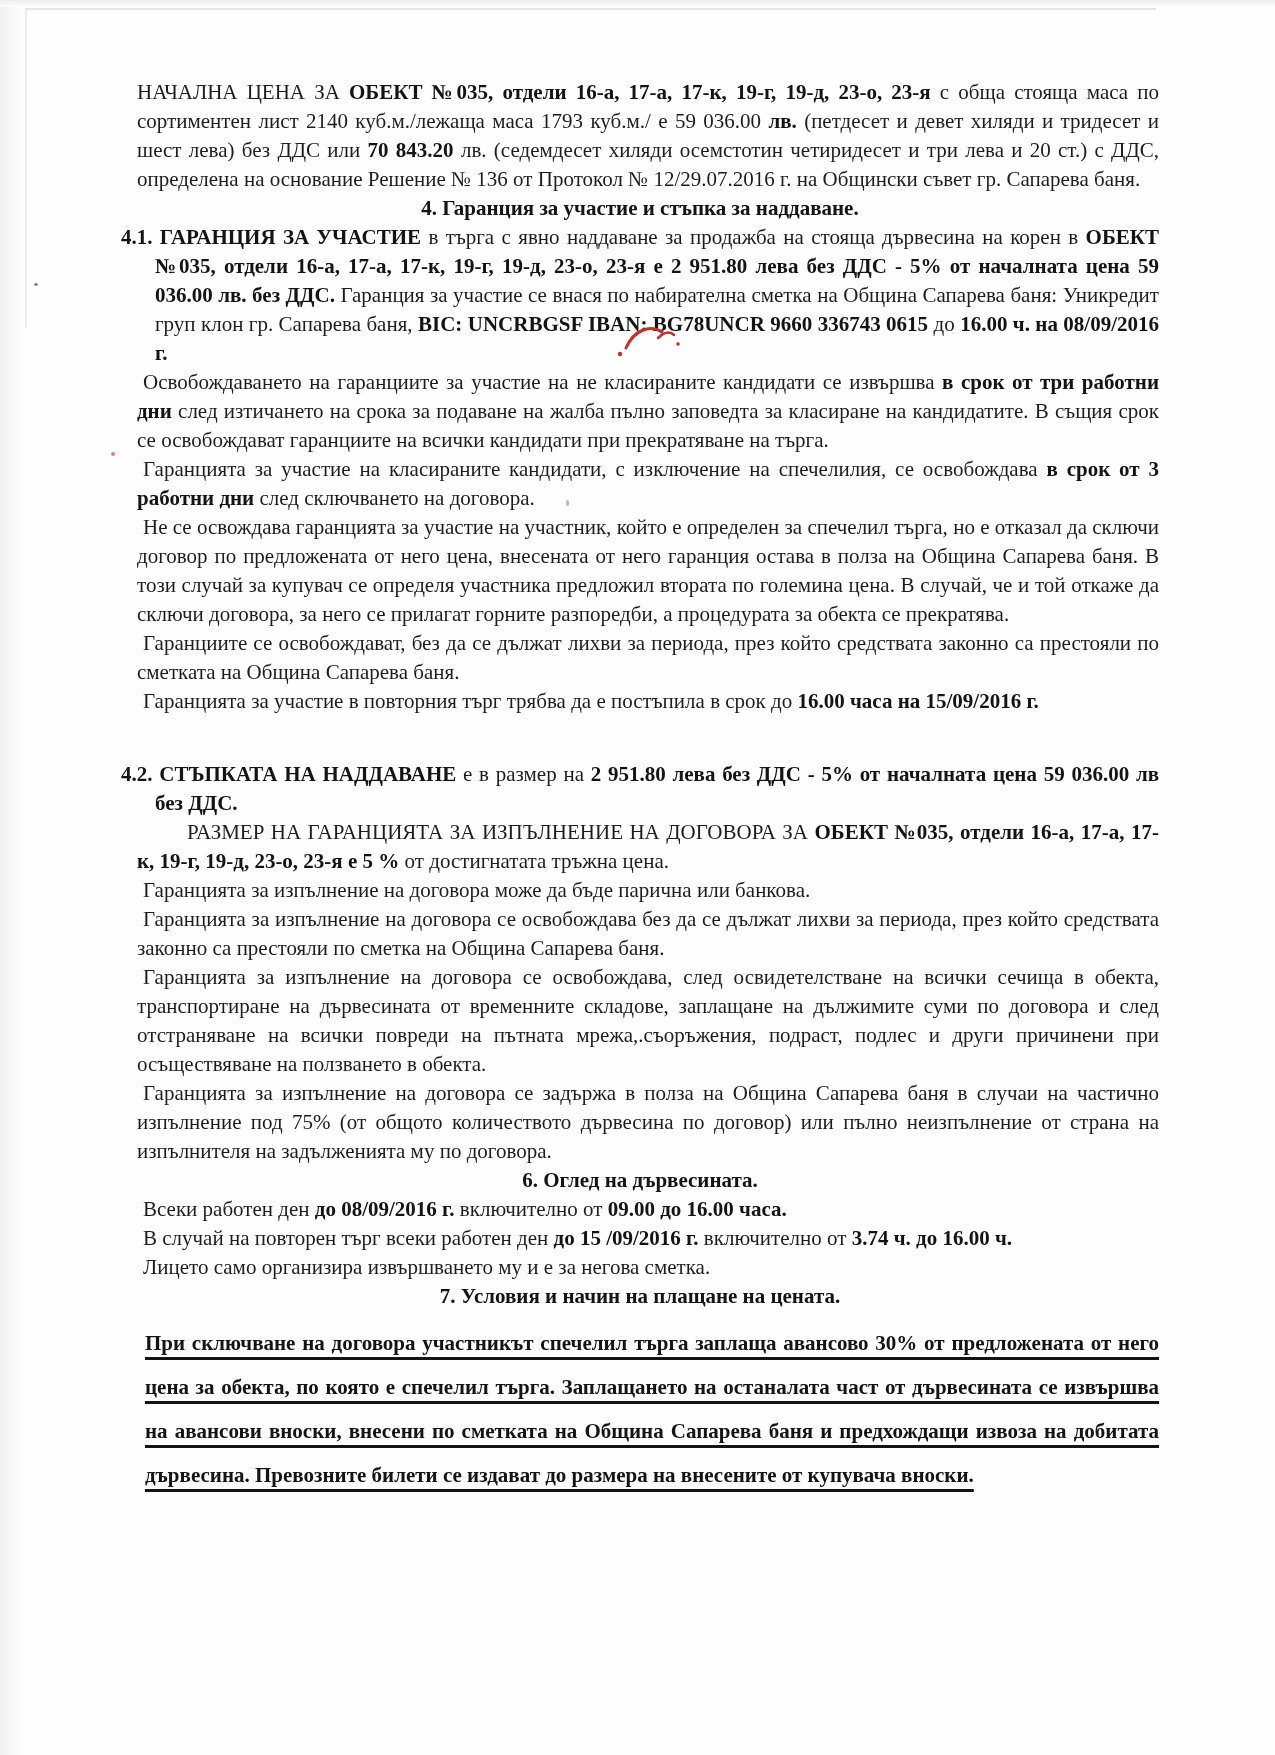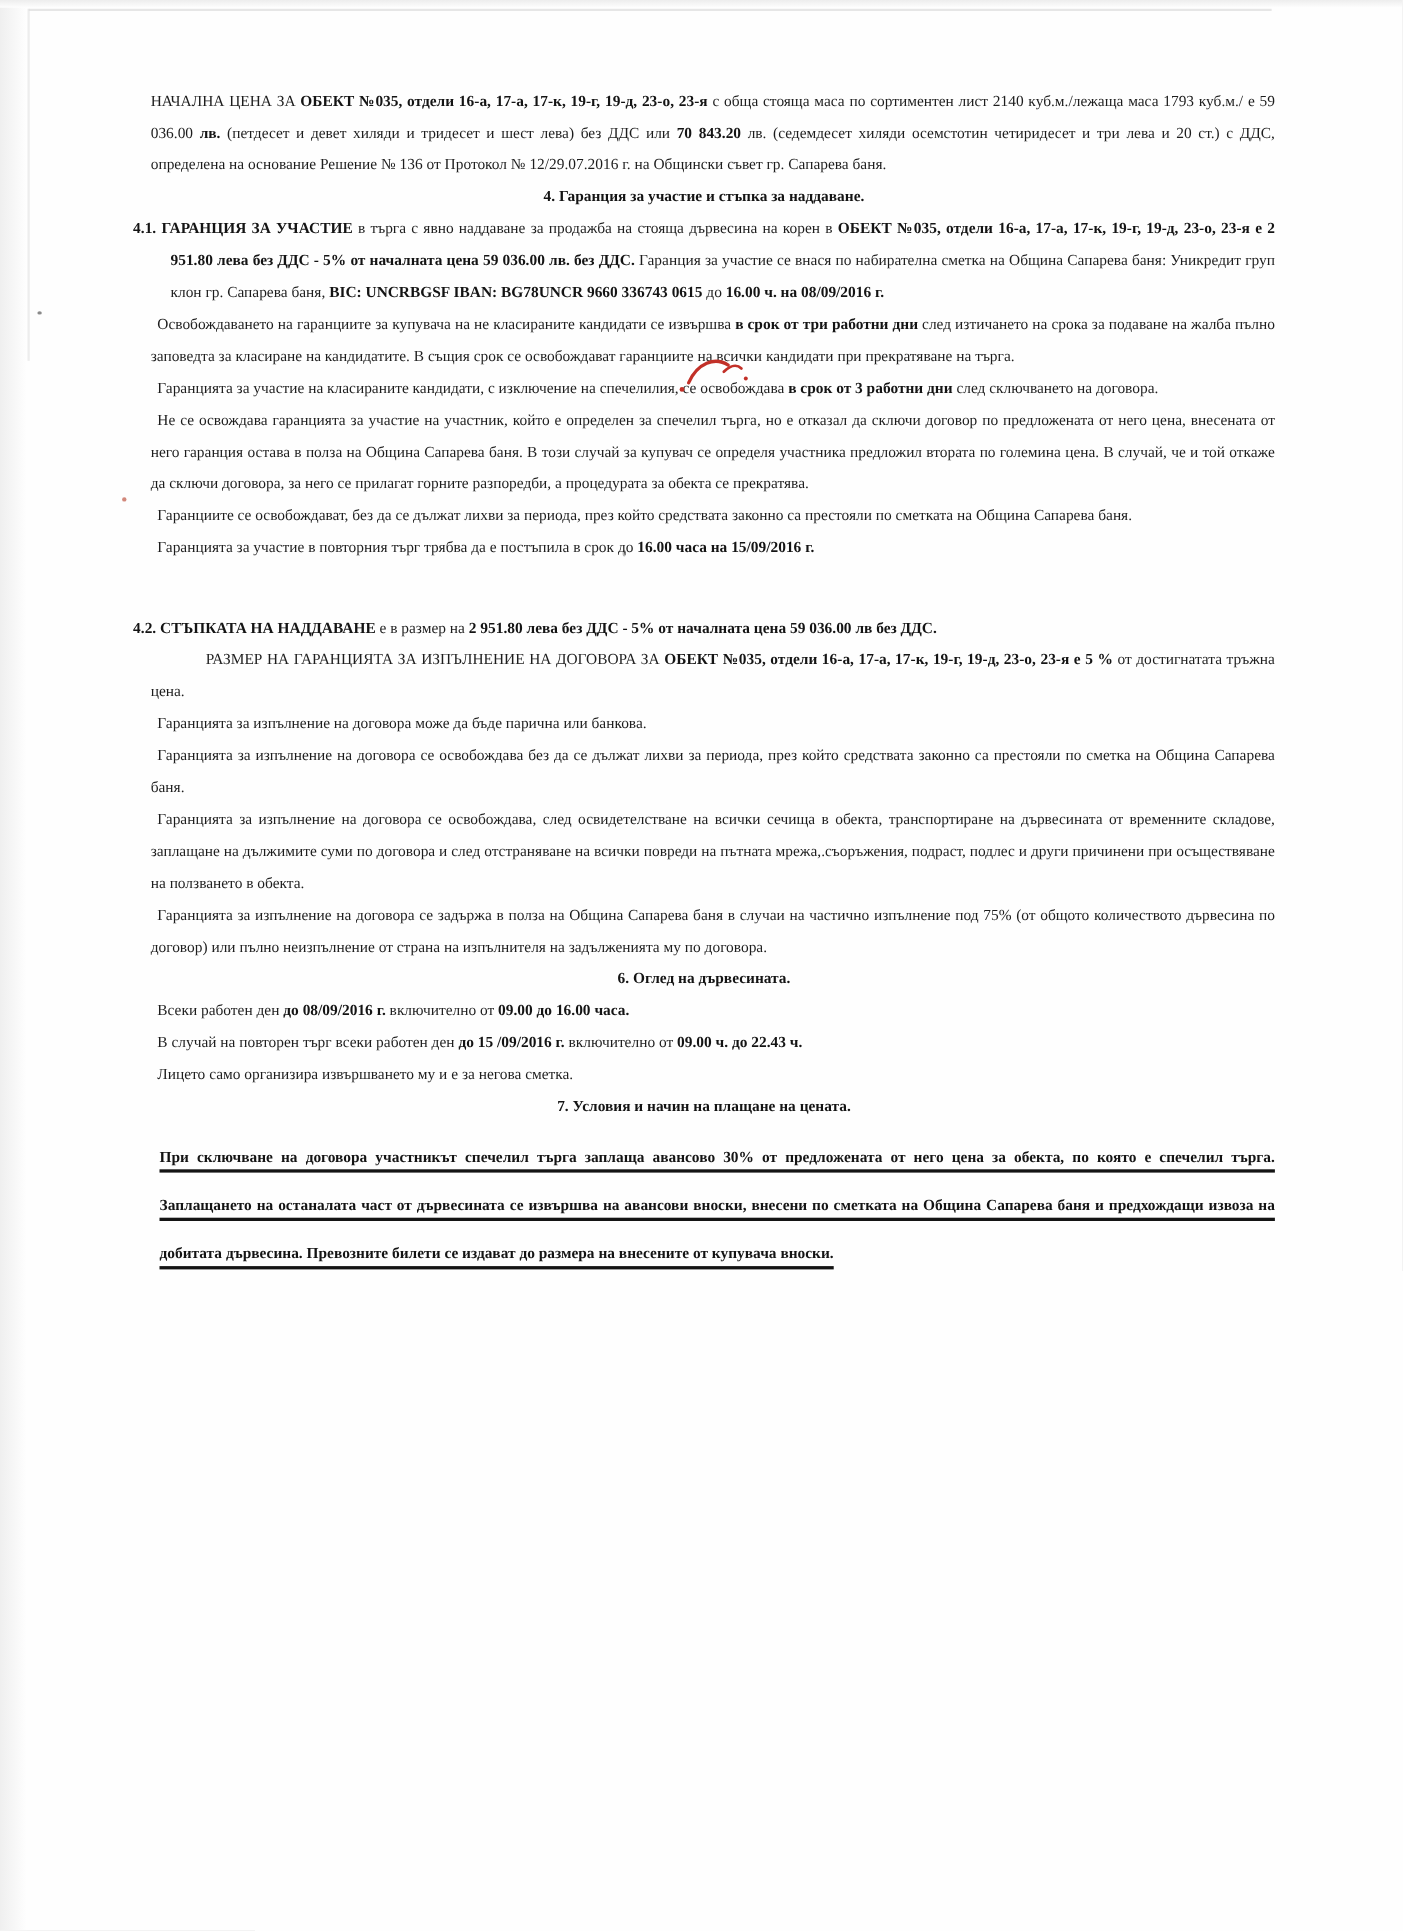--- a/index.html
+++ b/index.html
@@ -21,21 +21,21 @@
     background:#d9d9d9;opacity:.65;}
   .scan-leftline{position:absolute;left:25px;top:8px;width:2px;height:320px;
     background:#dcdcdc;opacity:.5;}
   .speck{position:absolute;border-radius:50%;}
   .speck-1{left:34px;top:283px;width:4px;height:3px;background:#8a8a8a;}
   .speck-2{left:111px;top:452px;width:4px;height:4px;background:#c76a5a;opacity:.8;}
   .speck-3{left:566px;top:500px;width:3px;height:6px;background:#9a9a9a;opacity:.7;}
 
   .content{
     position:absolute;left:137px;top:78px;width:1022px;
-    font-size:14px;line-height:29px;
+    font-size:21px;line-height:29px;
     text-align:justify;
   }
   .blk{margin:0;}
   .bold{font-weight:700;color:#141414;}
   .h{font-weight:700;color:#141414;margin-left:-16px;text-align:center;}
   .hang{padding-left:18px;text-indent:-34px;}
   .p{text-indent:6px;}
   .pfi{text-indent:50px;}
   .gap-lg{margin-top:44px;}
   .gap-md{margin-top:22px;}
@@ -53,34 +53,34 @@
   <div class="scan-topline"></div>
   <div class="scan-leftline"></div>
   <div class="speck speck-1"></div>
   <div class="speck speck-2"></div>
   <div class="speck speck-3"></div>
 
   <div class="content">
       <p class="blk"><span>НАЧАЛНА ЦЕНА ЗА </span><span class="bold">ОБЕКТ №035, отдели 16-а, 17-а, 17-к, 19-г, 19-д, 23-о, 23-я</span><span> с обща стояща маса по сортиментен лист  2140 куб.м./лежаща маса 1793 куб.м./  е 59 036.00 </span><span class="bold">лв.</span><span> (петдесет и девет хиляди и тридесет и шест лева) без ДДС   или   </span><span class="bold">70 843.20</span><span> лв. (седемдесет хиляди осемстотин четиридесет и три лева и 20 ст.) с ДДС, определена на основание Решение № 136 от Протокол № 12/29.07.2016 г. на Общински съвет гр. Сапарева баня.</span></p>
       <p class="blk h"><span class="bold">4. Гаранция за участие и стъпка  за наддаване.</span></p>
       <p class="blk hang"><span class="bold">4.1.  ГАРАНЦИЯ ЗА  УЧАСТИЕ</span><span> в търга с явно наддаване за продажба на стояща дървесина на корен в </span><span class="bold">ОБЕКТ №035, отдели  16-а, 17-а, 17-к, 19-г, 19-д, 23-о, 23-я е 2 951.80 лева без ДДС - 5% от началната цена 59 036.00 лв. без ДДС.</span><span> Гаранция за участие се внася  по  набирателна сметка на Община Сапарева баня: Уникредит груп клон гр. Сапарева баня, </span><span class="bold">BIC: UNCRBGSF IBAN: BG78UNCR 9660 336743 0615</span><span> до </span><span class="bold">16.00 ч. на 08/09/2016 г.</span></p>
-      <p class="blk p"><span>Освобождаването на гаранциите за купувача на не класираните кандидати се извършва </span><span class="bold">в срок от три работни дни</span><span> след изтичането на срока за подаване на жалба пълно заповедта за класиране на кандидатите. В същия срок се освобождават  гаранциите на всички кандидати при прекратяване на търга.</span></p>
+      <p class="blk p"><span>Освобождаването на гаранциите за участие на не класираните кандидати се извършва </span><span class="bold">в срок от три работни дни</span><span> след изтичането на срока за подаване на жалба пълно заповедта за класиране на кандидатите. В същия срок се освобождават  гаранциите на всички кандидати при прекратяване на търга.</span></p>
       <p class="blk p"><span>Гаранцията за участие на класираните кандидати, с изключение на спечелилия, се освобождава </span><span class="bold">в срок от 3 работни дни</span><span> след сключването на договора.</span></p>
       <p class="blk p"><span>Не се освождава гаранцията за участие на участник, който е определен за спечелил търга, но е отказал да сключи договор по предложената от него цена, внесената от него гаранция остава в полза на Община Сапарева баня. В този случай за купувач се определя участника предложил втората по големина цена. В случай, че и той откаже да сключи договора, за него се прилагат горните разпоредби, а процедурата за обекта се прекратява.</span></p>
       <p class="blk p"><span>Гаранциите се освобождават, без да се дължат лихви за периода, през който средствата законно са престояли по сметката на Община Сапарева баня.</span></p>
       <p class="blk p"><span>Гаранцията за участие в повторния търг трябва да е постъпила в срок до </span><span class="bold">16.00 часа на 15/09/2016 г.</span></p>
       <p class="blk hang gap-lg"><span class="bold">4.2. СТЪПКАТА НА НАДДАВАНЕ</span><span> е в размер на </span><span class="bold">2 951.80 лева без ДДС - 5% от началната цена 59 036.00 лв без ДДС.</span></p>
       <p class="blk pfi"><span>РАЗМЕР  НА ГАРАНЦИЯТА ЗА ИЗПЪЛНЕНИЕ НА ДОГОВОРА ЗА </span><span class="bold">ОБЕКТ №035, отдели 16-а, 17-а, 17-к, 19-г, 19-д, 23-о, 23-я е 5 %</span><span> от  достигнатата  тръжна цена.</span></p>
       <p class="blk p"><span>Гаранцията за изпълнение на договора може да бъде парична или банкова.</span></p>
       <p class="blk p"><span>Гаранцията за изпълнение на договора се освобождава без да се дължат лихви за периода, през който средствата законно са престояли по сметка на Община Сапарева баня.</span></p>
       <p class="blk p"><span>Гаранцията за изпълнение на договора се освобождава, след освидетелстване на всички сечища в обекта, транспортиране на дървесината от временните складове, заплащане на дължимите суми по договора и след отстраняване на всички повреди на пътната мрежа,.съоръжения, подраст, подлес и други причинени при осъществяване на ползването в обекта.</span></p>
       <p class="blk p"><span>Гаранцията за изпълнение на договора се задържа в полза на Община Сапарева баня в случаи на частично изпълнение под 75% (от общото количеството дървесина по договор) или пълно неизпълнение  от страна на изпълнителя на задълженията му по договора.</span></p>
       <p class="blk h"><span class="bold">6. Оглед на дървесината.</span></p>
       <p class="blk p"><span>Всеки работен ден </span><span class="bold">до 08/09/2016 г.</span><span> включително от </span><span class="bold">09.00 до 16.00 часа.</span></p>
-      <p class="blk p"><span>В случай на повторен търг всеки работен ден </span><span class="bold">до 15 /09/2016 г.</span><span> включително от </span><span class="bold">09.00 ч. до 22.43 ч.</span></p>
+      <p class="blk p"><span>В случай на повторен търг всеки работен ден </span><span class="bold">до 15 /09/2016 г.</span><span> включително от </span><span class="bold">3.74 ч. до 16.00 ч.</span></p>
       <p class="blk p"><span>Лицето само организира извършването му и е за негова сметка.</span></p>
       <p class="blk h"><span class="bold">7. Условия и начин на плащане на цената.</span></p>
       <p class="blk pay"><span class="bold uline">При сключване на договора участникът спечелил търга заплаща авансово 30% от предложената от него цена за обекта, по която е спечелил търга. Заплащането на останалата част от дървесината се извършва на авансови вноски, внесени по сметката на Община Сапарева баня и предхождащи извоза на добитата дървесина. Превозните билети се издават до размера на внесените от купувача вноски.</span></p>
     </div>
 
   <svg class="pen-mark" viewBox="0 0 80 42" xmlns="http://www.w3.org/2000/svg">
     <path d="M14 30 C 22 12, 38 6, 50 14" fill="none" stroke-width="3" stroke-linecap="round" class="pen-stroke" stroke="#c23028"></path>
     <path d="M46 20 C 52 14, 58 13, 62 17" fill="none" stroke-width="2.5" stroke-linecap="round" class="pen-stroke" stroke="#c23028"></path>
     <circle cx="8" cy="36" r="2.2" class="pen-dot" fill="#c23028"></circle>
     <circle cx="66" cy="26" r="1.8" class="pen-dot" fill="#c23028"></circle>

